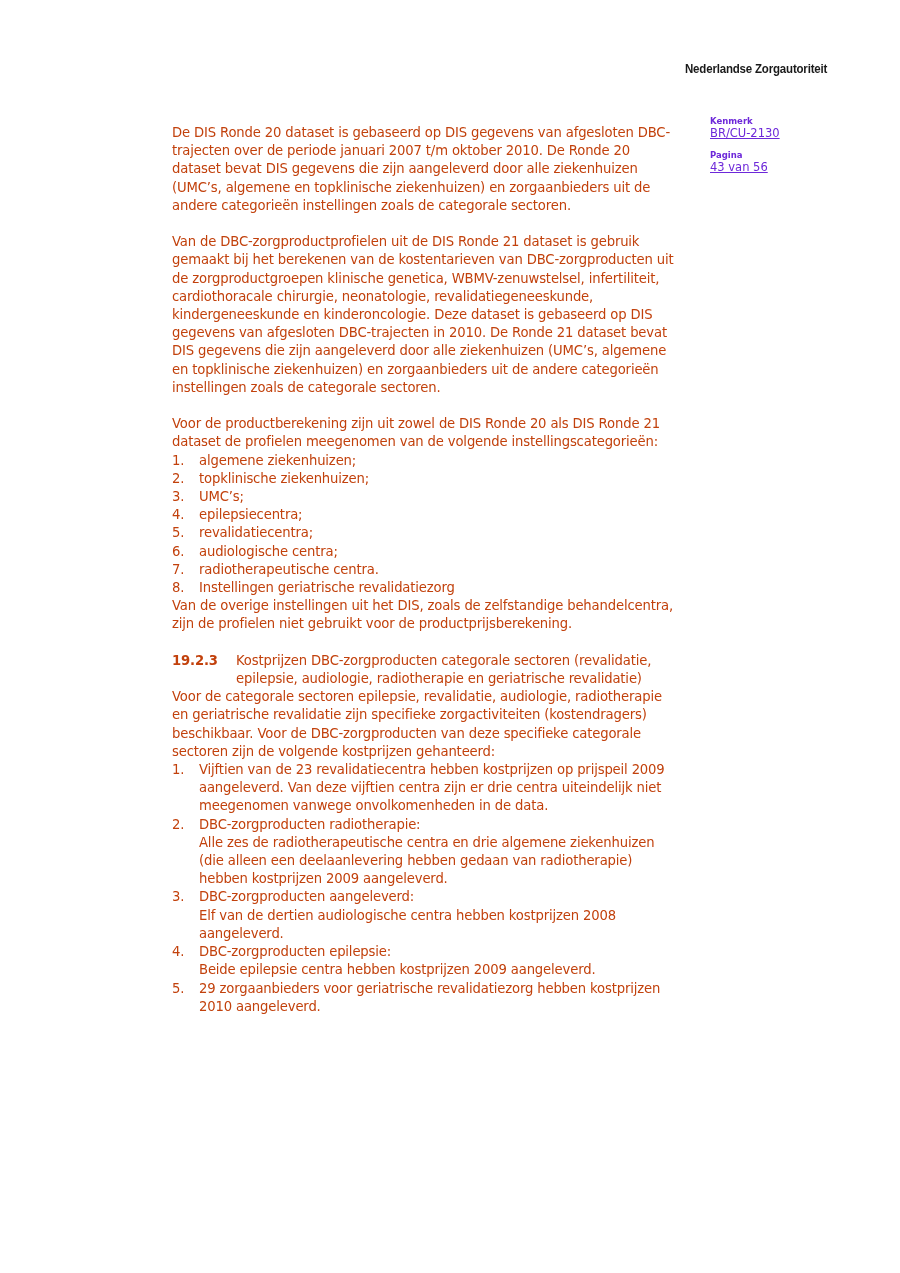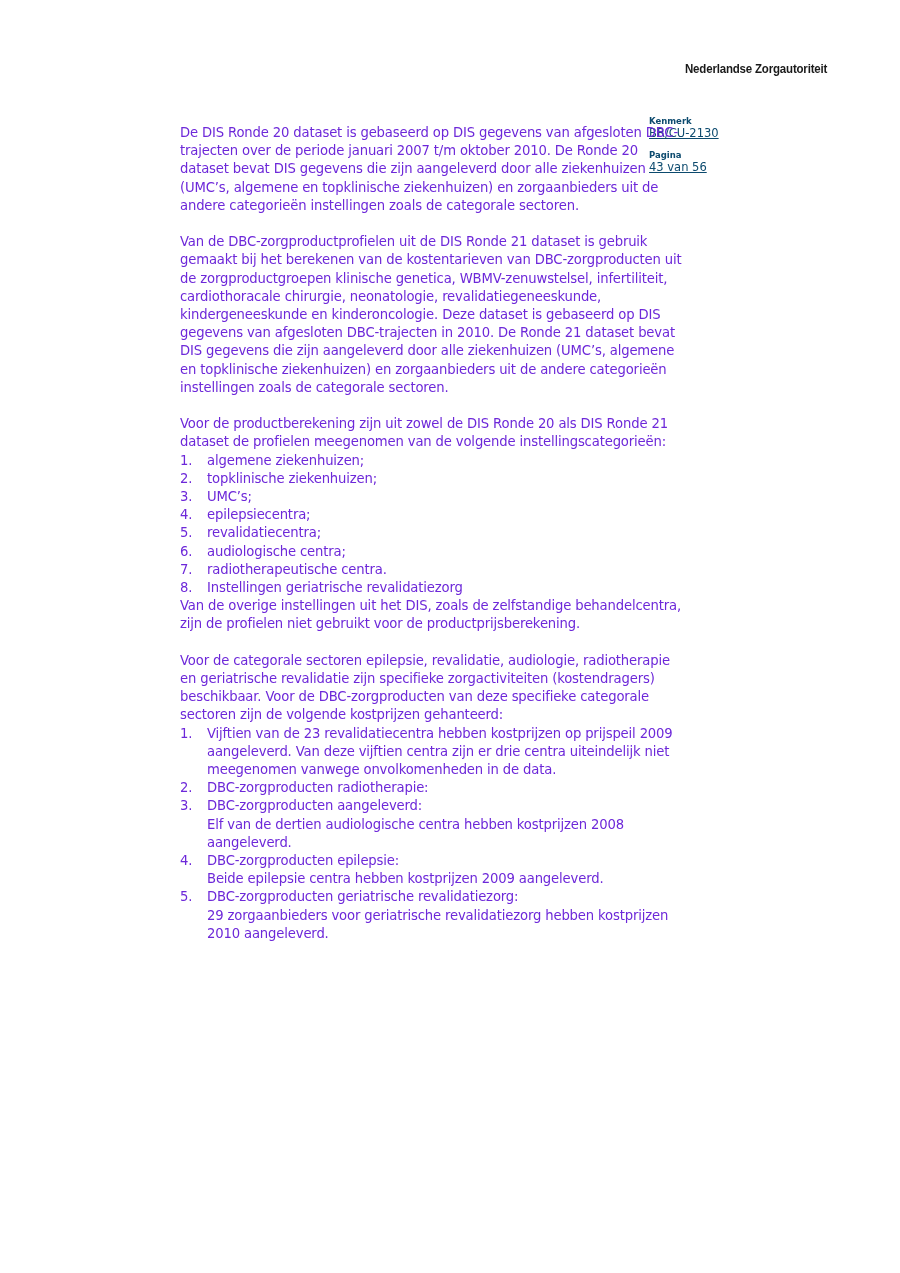--- a/index.html
+++ b/index.html
@@ -1,21 +1,21 @@
 <!DOCTYPE html>
 <html><head>
   <meta charset="utf-8">
   <style>
     html, body { margin: 0; padding: 0; background: #ffffff; }
     body { width: 900px; height: 1273px; position: relative; overflow: hidden; color: #111; }
     .org { position: absolute; left: 685px; top: 62px; font-family: "Liberation Sans", sans-serif; font-size: 12.5px; font-weight: bold; color: #1a1a1a; letter-spacing: -0.2px; transform: scaleX(0.92); transform-origin: left; }
-    .meta { position: absolute; left: 649px; font-family: "DejaVu Sans", sans-serif; color: #0c4a6e; }
+    .meta { position: absolute; left: 710px; font-family: "DejaVu Sans", sans-serif; color: #6d28d9; }
     .meta-label { font-size: 8.5px; font-weight: bold; }
     .meta-value { font-size: 11.5px; text-decoration: underline; }
-    .body-text { position: absolute; left: 180px; width: 510px; font-family: "DejaVu Sans", sans-serif; font-size: 13.2px; line-height: 18.2px; color: #6d28d9; letter-spacing: -0.15px; }
+    .body-text { position: absolute; left: 172px; width: 510px; font-family: "DejaVu Sans", sans-serif; font-size: 13.2px; line-height: 18.2px; color: #c2410c; letter-spacing: -0.15px; }
     .para { margin: 0; }
     .gap { height: 18.2px; }
     .list { margin: 0; padding: 0; list-style: none; }
     .list li { position: relative; padding-left: 27px; }
     .list .num { position: absolute; left: 0; top: 0; }
     .heading { position: relative; padding-left: 64px; margin: 0; }
     .heading .hnum { position: absolute; left: 0; top: 0; font-weight: bold; }
   </style>
 </head>
 <body>
@@ -42,39 +42,43 @@
     <li><span class="num">2.</span><span>topklinische ziekenhuizen;</span></li>
     <li><span class="num">3.</span><span>UMC’s;</span></li>
     <li><span class="num">4.</span><span>epilepsiecentra;</span></li>
     <li><span class="num">5.</span><span>revalidatiecentra;</span></li>
     <li><span class="num">6.</span><span>audiologische centra;</span></li>
     <li><span class="num">7.</span><span>radiotherapeutische centra.</span></li>
     <li><span class="num">8.</span><span>Instellingen geriatrische revalidatiezorg</span></li>
   </ul>
   <p class="para">Van de overige instellingen uit het DIS, zoals de zelfstandige behandelcentra, zijn de profielen niet gebruikt voor de productprijsberekening.</p>
   <div class="gap"></div>
+  <h3 class="heading para" style="font-size:13.2px;font-weight:normal;">
+    <span class="hnum">19.2.3</span>
+    <span>Kostprijzen DBC-zorgproducten categorale sectoren (revalidatie, epilepsie, audiologie, radiotherapie en geriatrische revalidatie)</span>
+  </h3>
   <p class="para">Voor de categorale sectoren epilepsie, revalidatie, audiologie, radiotherapie en geriatrische revalidatie zijn specifieke zorgactiviteiten (kostendragers) beschikbaar. Voor de DBC-zorgproducten van deze specifieke categorale sectoren zijn de volgende kostprijzen gehanteerd:</p>
   <ul class="list">
     <li>
         <span class="num">1.</span>
         <div>Vijftien van de 23 revalidatiecentra hebben kostprijzen op prijspeil 2009 aangeleverd. Van deze vijftien centra zijn er drie centra uiteindelijk niet meegenomen vanwege onvolkomenheden in de data.</div>
       </li>
     <li>
         <span class="num">2.</span>
         <div>DBC-zorgproducten radiotherapie:</div>
+        <div>Alle zes de radiotherapeutische centra en drie algemene ziekenhuizen (die alleen een deelaanlevering hebben gedaan van radiotherapie) hebben kostprijzen 2009 aangeleverd.</div>
       </li>
     <li>
         <span class="num">3.</span>
         <div>DBC-zorgproducten aangeleverd:</div>
         <div>Elf van de dertien audiologische centra hebben kostprijzen 2008 aangeleverd.</div>
       </li>
     <li>
         <span class="num">4.</span>
         <div>DBC-zorgproducten epilepsie:</div>
         <div>Beide epilepsie centra hebben kostprijzen 2009 aangeleverd.</div>
       </li>
     <li>
         <span class="num">5.</span>
-        <div>DBC-zorgproducten geriatrische revalidatiezorg:</div>
         <div>29 zorgaanbieders voor geriatrische revalidatiezorg hebben kostprijzen 2010 aangeleverd.</div>
       </li>
   </ul>
 </div>
 
 </body></html>

